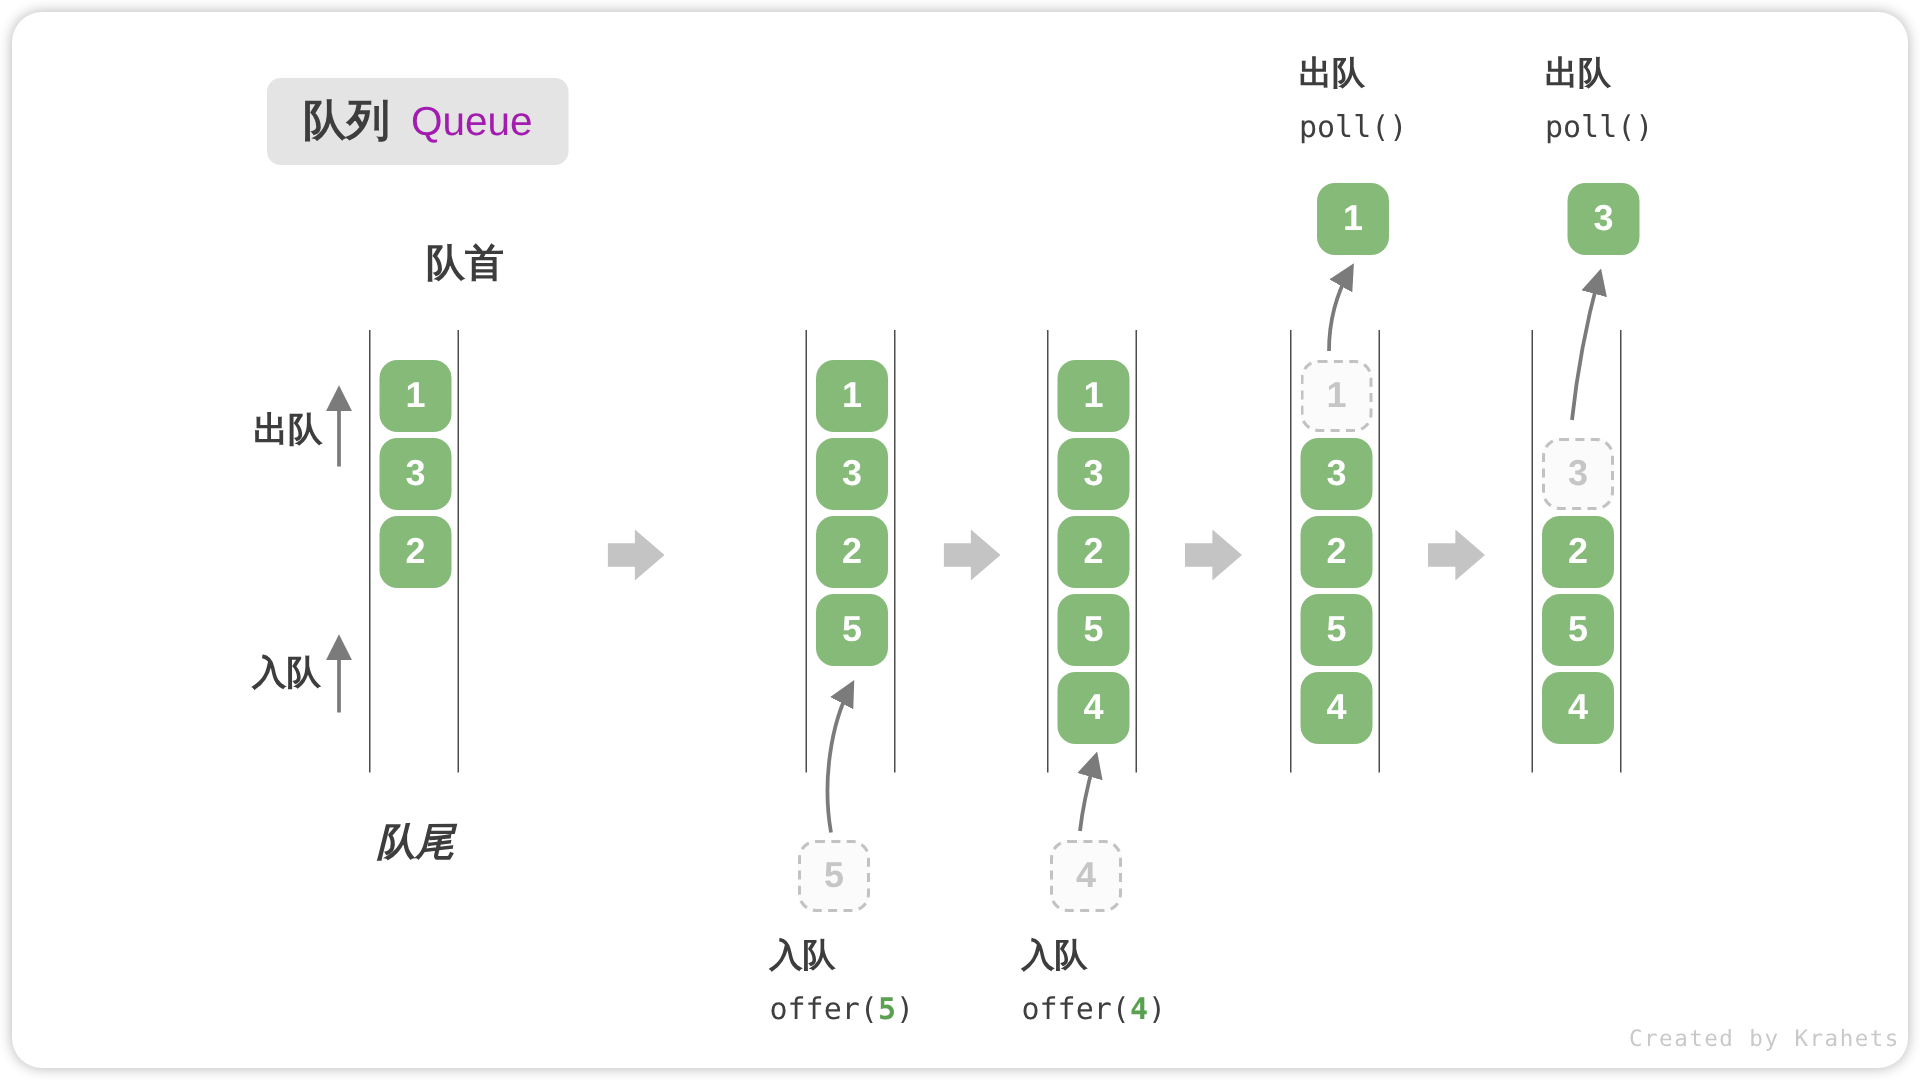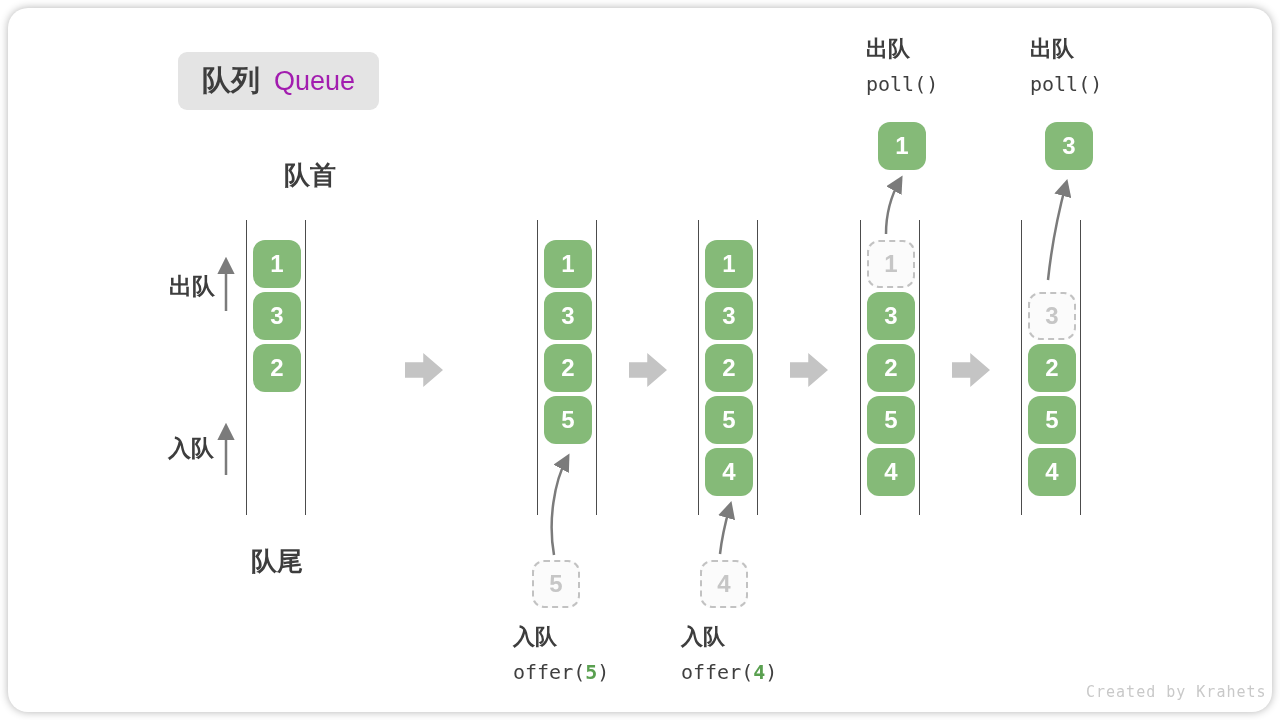--- a/index.html
+++ b/index.html
@@ -18,21 +18,21 @@
   .card{position:absolute;left:8px;top:8px;width:1264px;height:704px;background:#ffffff;border-radius:20px;box-shadow:0 0 9px rgba(0,0,0,0.30);}
 
   
   .title-badge{position:absolute;left:170px;top:44px;height:58px;padding:0 24px;background:var(--badge-bg);border-radius:9px;display:flex;align-items:center;gap:14px;}
   .title-badge .zh{font-size:29px;font-weight:bold;color:var(--ink);}
   .title-badge .en{font-size:27px;color:#a21caf;font-family:Liberation Sans, sans-serif;}
 
   
   .lbl{position:absolute;color:var(--ink);font-weight:bold;white-space:nowrap;}
   .lbl-front{left:242px;top:150px;font-size:26px;margin-left:34px;}
-  .lbl-rear{left:243px;top:536px;font-size:26px;}
+  .lbl-rear{left:243px;top:536px;font-size:26px;font-style:italic;}
   .lbl-side{font-size:23px;}
   .lbl-dequeue{left:161px;top:263px;}
   .lbl-enqueue{left:160px;top:425px;}
 
   
   .queue{position:absolute;top:212px;width:60px;height:295px;border-left:1.5px solid var(--line-dark);border-right:1.5px solid var(--line-dark);}
   .cell{position:absolute;left:6px;width:48px;height:48px;border-radius:12px;display:flex;align-items:center;justify-content:center;font-size:24px;font-weight:bold;}
   .cell.green{background:var(--cell-green);color:#ffffff;}
   .cell.dashed{background:#fbfbfb;border:2px dashed var(--dash-gray);color:#c6c6c6;}
   .float-cell{position:absolute;width:48px;height:48px;border-radius:12px;display:flex;align-items:center;justify-content:center;font-size:24px;font-weight:bold;}

